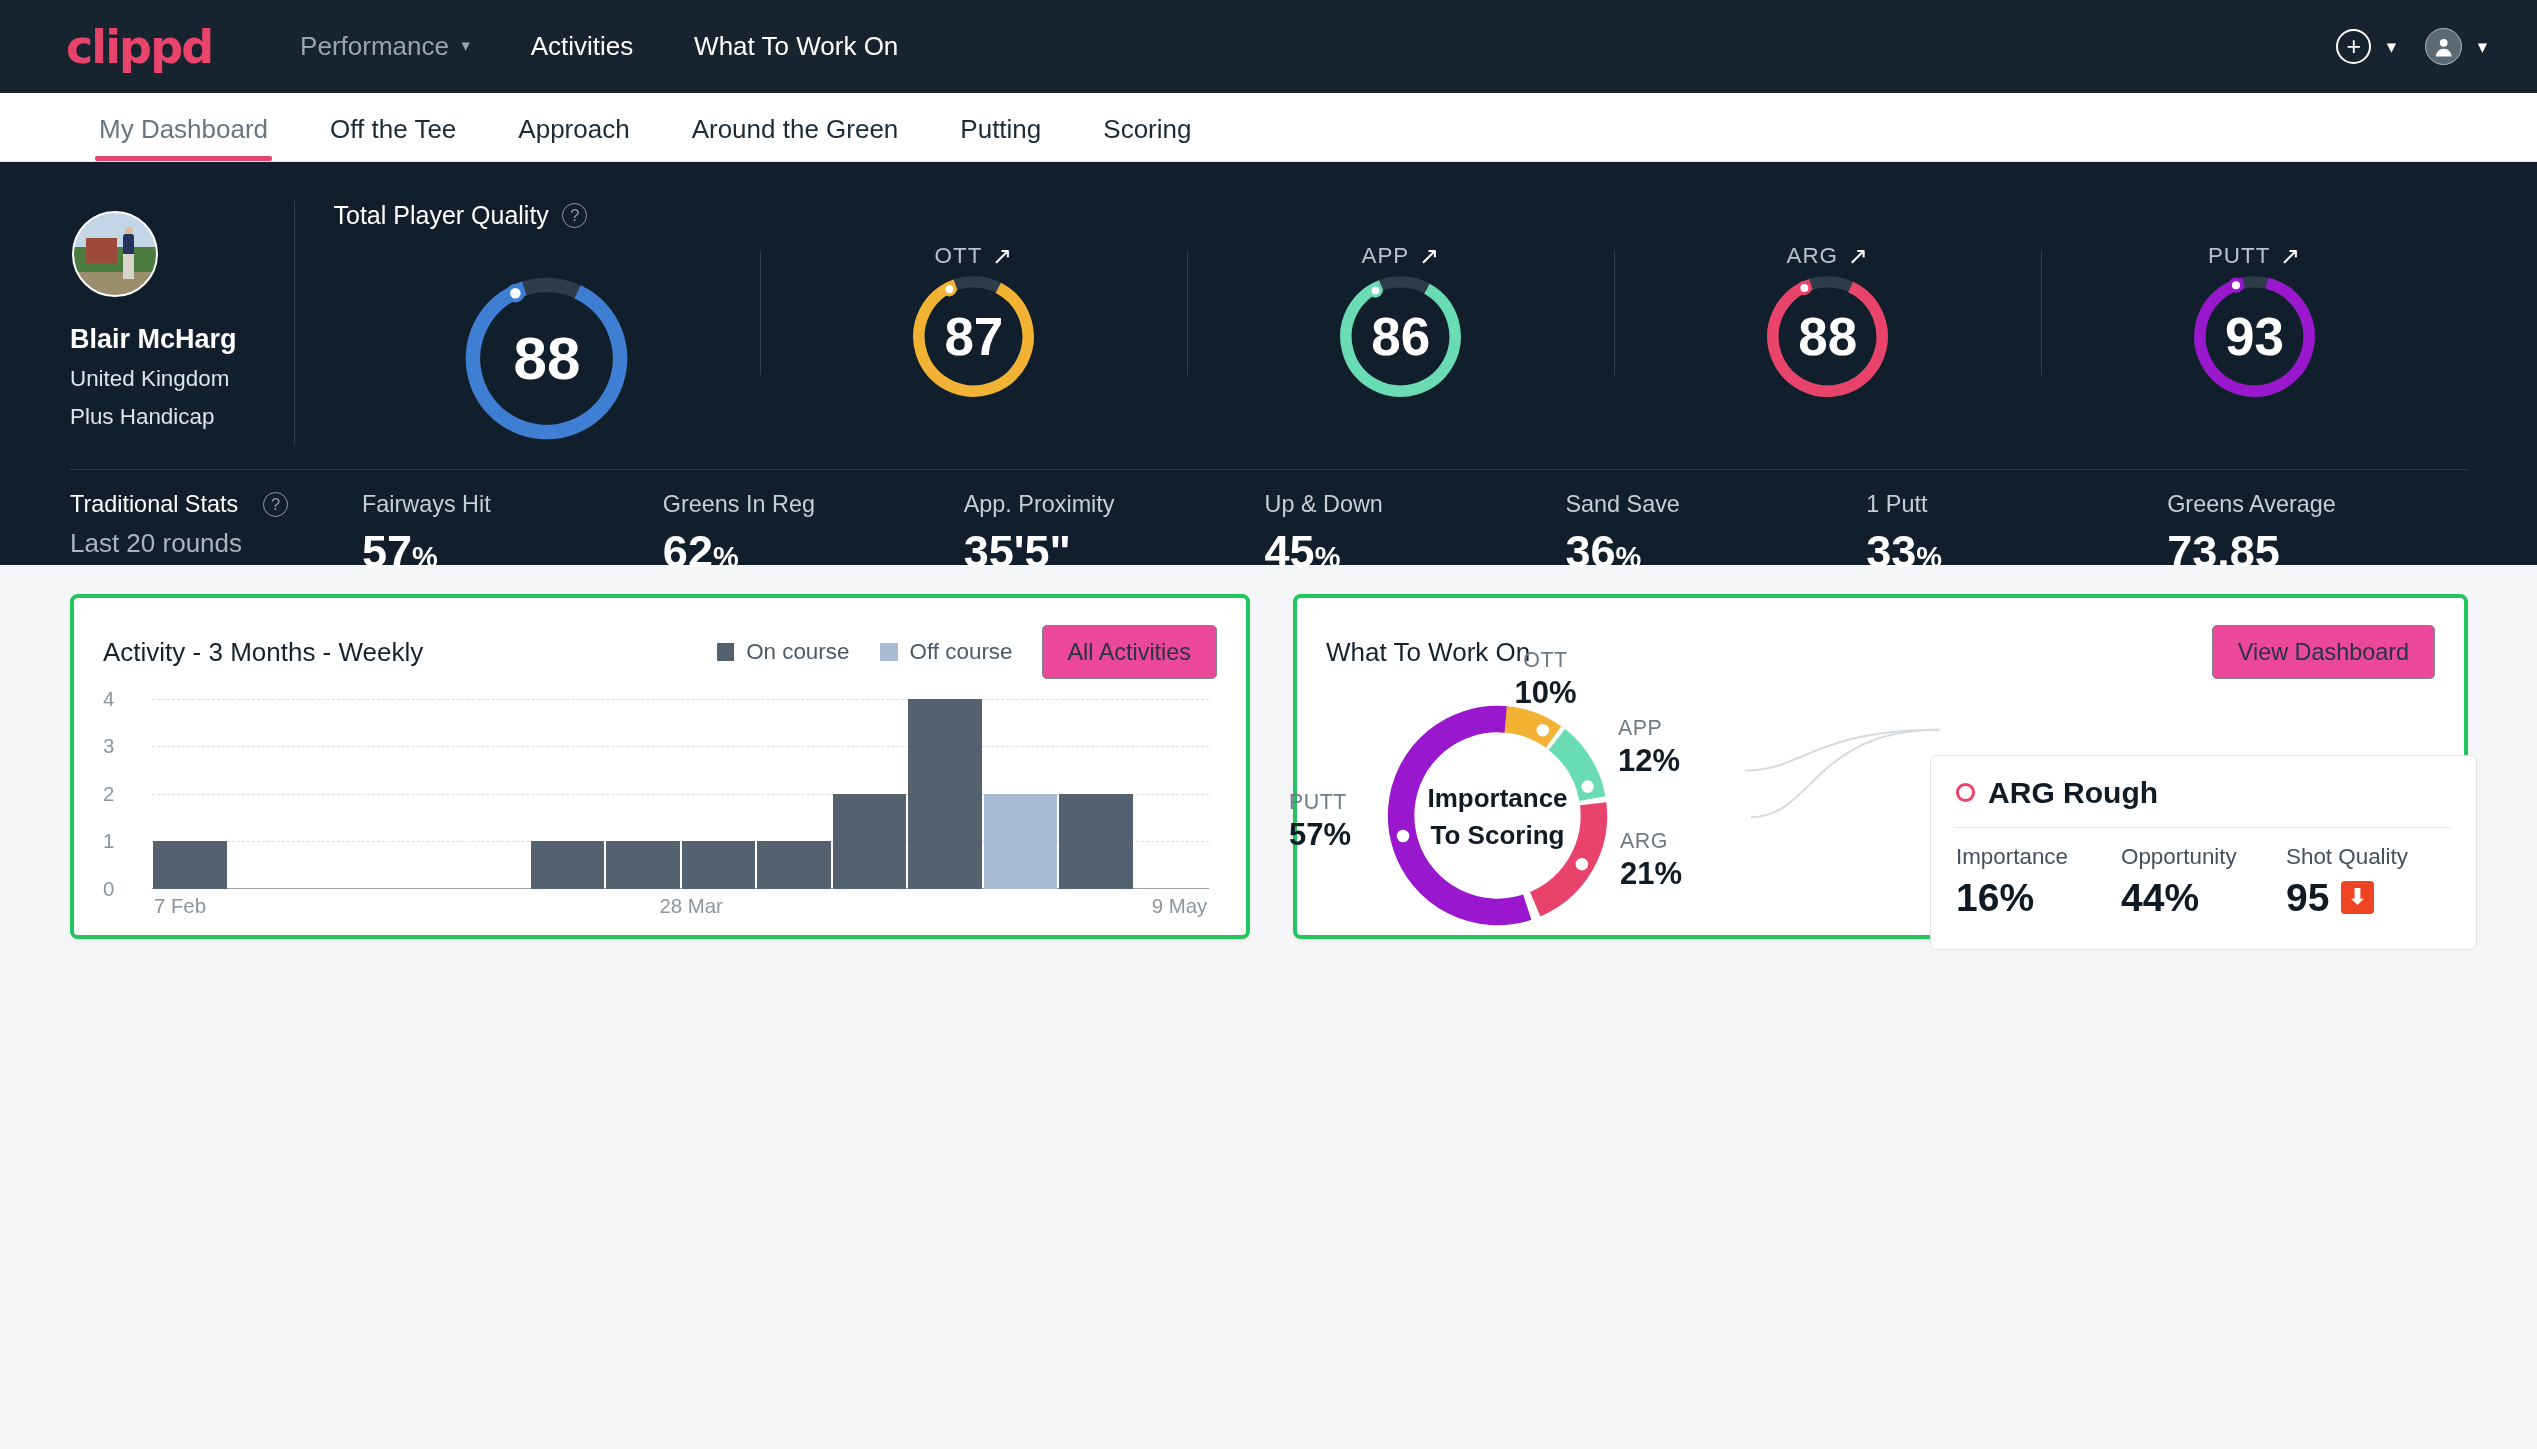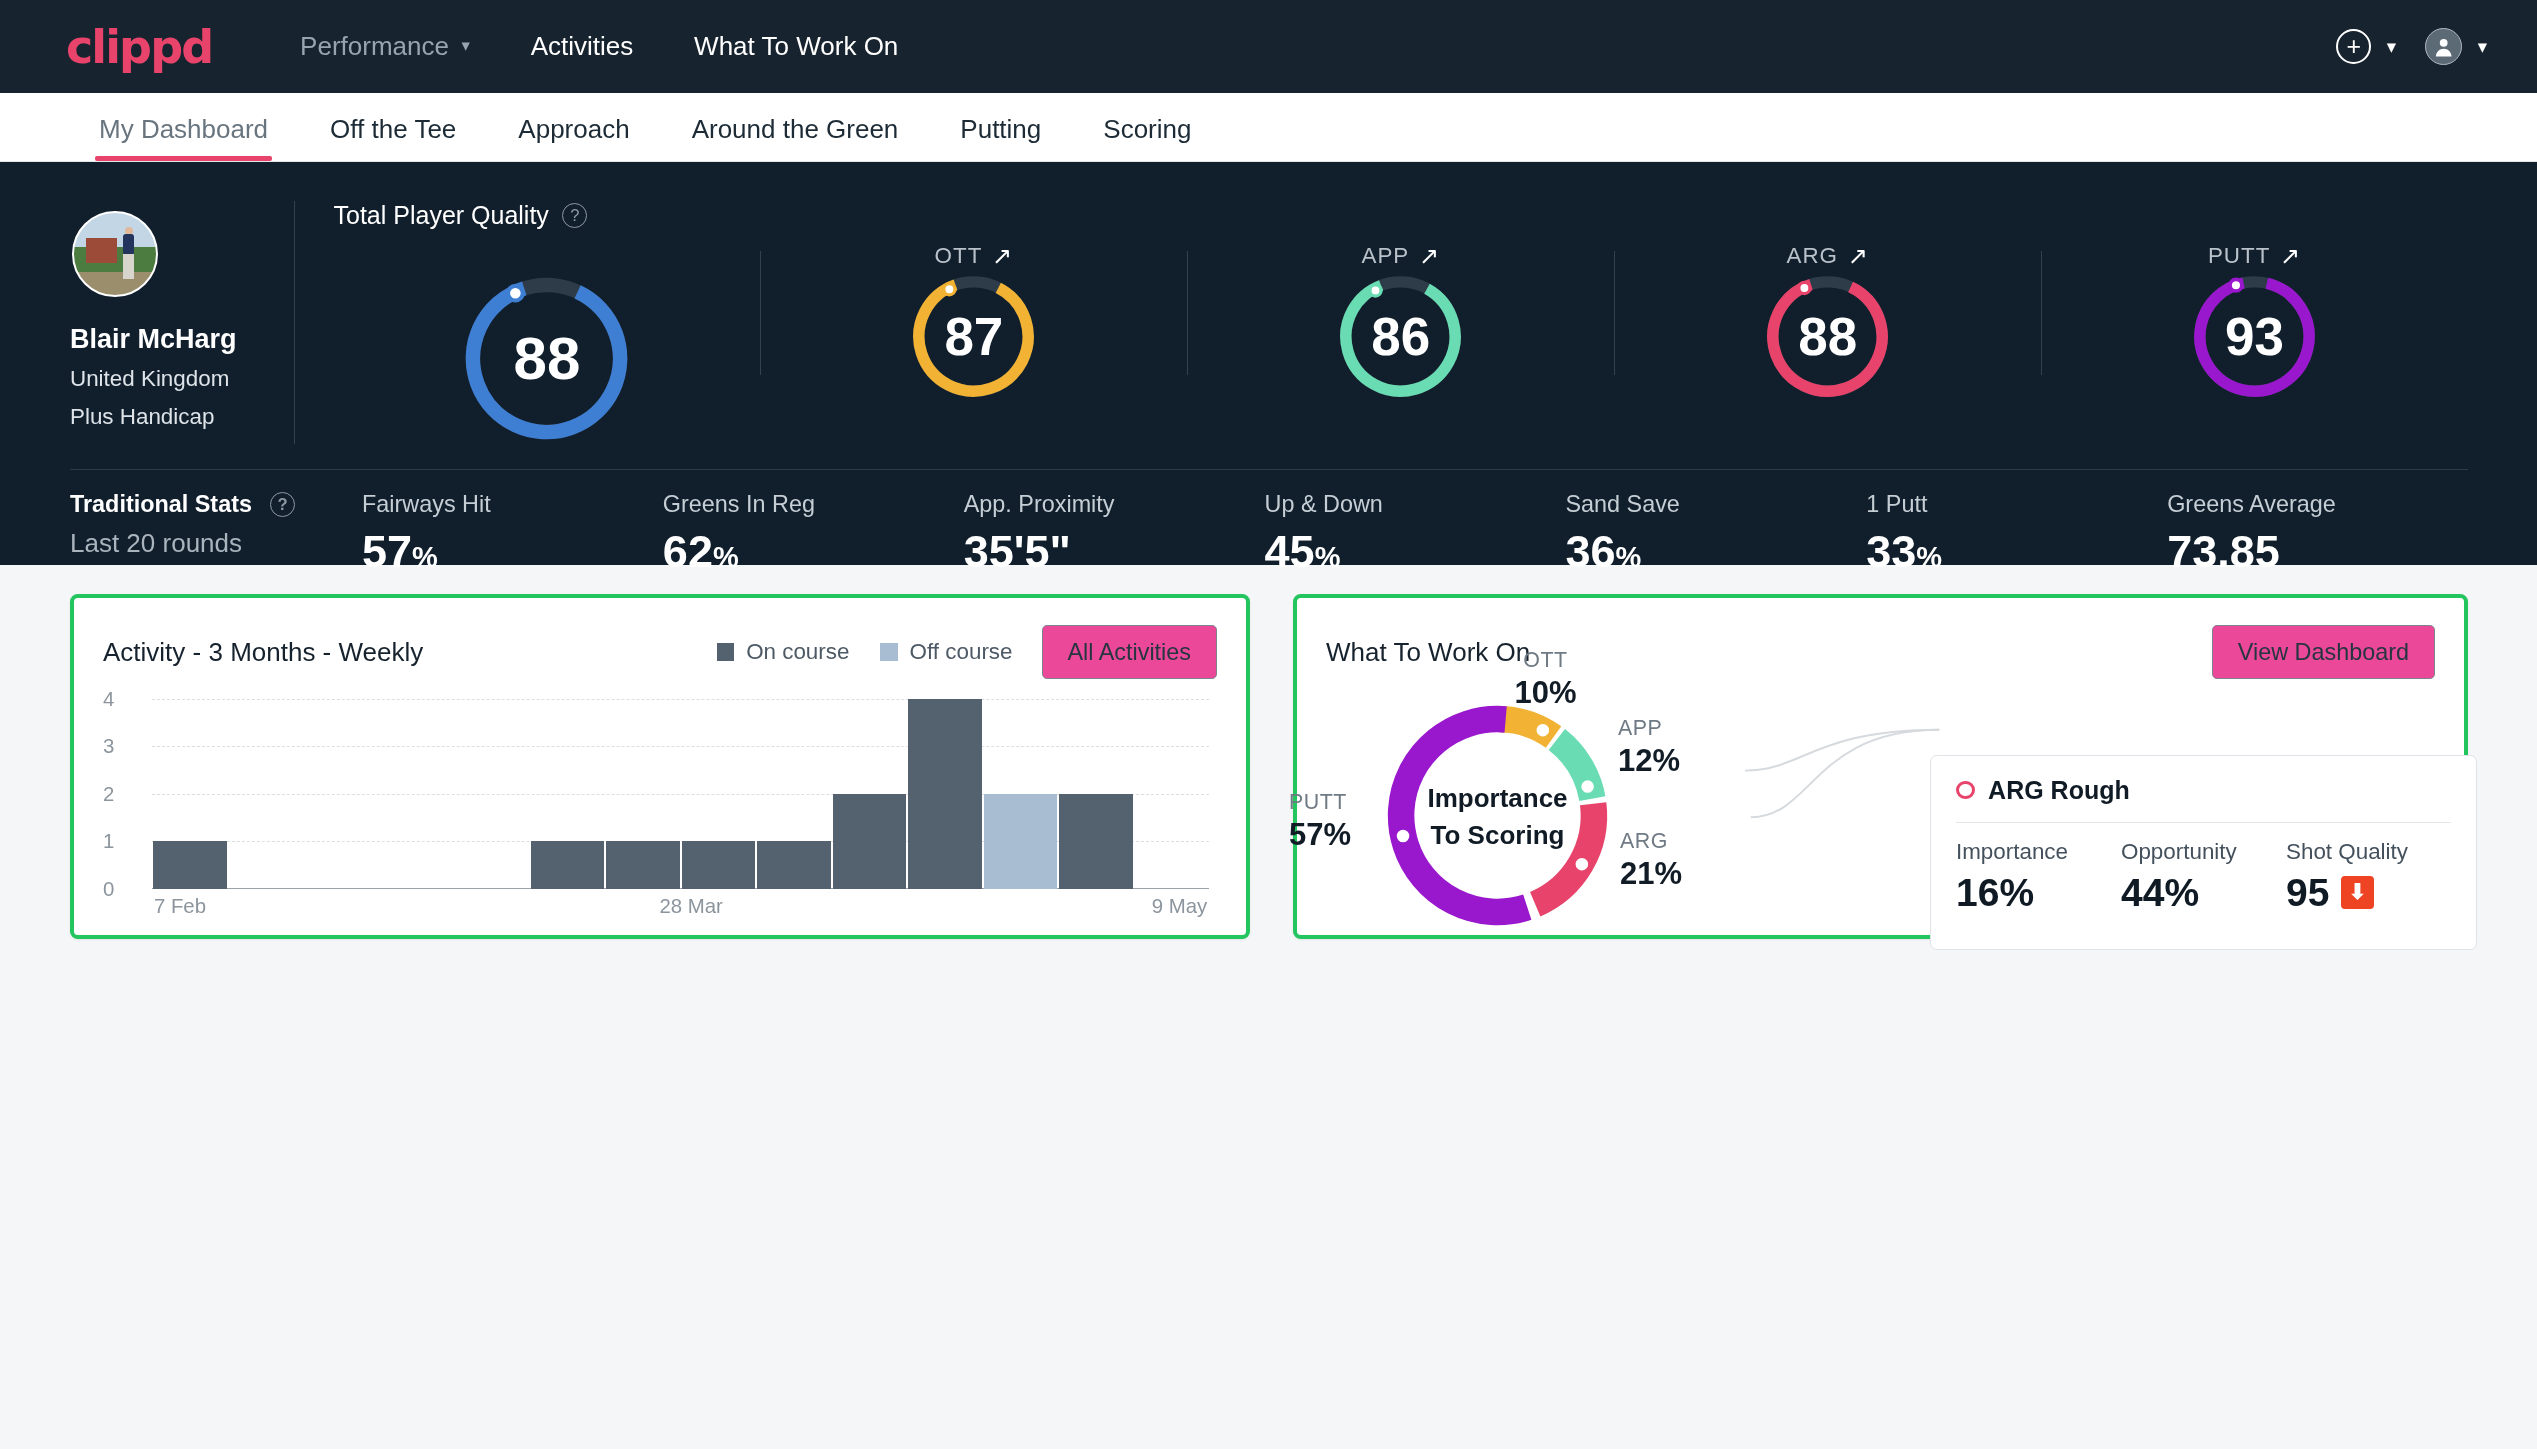--- a/index.html
+++ b/index.html
@@ -116,21 +116,21 @@
     position: absolute; inset: 0; display: flex; align-items: center; justify-content: center;
     color: #fff; font-weight: bold;
   }
   .donut.big .val { font-size: 60px; }
   .donut.small .val { font-size: 53px; }
 
   .hr-line { height: 1px; background: #2d3a47; margin: 25px 70px 0 70px; }
 
   .trad { display: flex; padding: 21.4px 70px 0 70px; align-items: flex-start; }
   .trad-label { width: 292px; flex-shrink: 0; }
-  .trad-t { display:flex; align-items:center; gap:18px; font-size: 23.4px; font-weight: bold; color: #ffffff; }
+  .trad-t { display:flex; align-items:center; gap:25px; font-size: 23.4px; font-weight: normal; color: #ffffff; }
   .trad-sub { font-size: 26px; color: #a9b4bd; margin-top: 9.7px; }
   .stats { flex: 1; display: flex; }
   .stat { flex: 1; }
   .stat-name { font-size: 23.4px; color: #c6ced5; }
   .stat-val { font-size: 45px; font-weight: bold; color: #ffffff; margin-top: 7.8px; }
   .stat-val .unit { font-size: 29px; }
 
   
   .cards { display: flex; gap: 43px; padding: 29px 70px 0 70px; }
   .card {
@@ -172,21 +172,21 @@
 
   .detail {
     position: absolute; left: 604px; top: 70px; width: 547px; height: 195px;
     border: 1px solid #dfe3e7; border-radius: 6.8px; background: #fff; padding: 19.5px 25px;
   }
   .detail-head { display: flex; align-items: center; gap: 13.6px; }
   .ring-dot {
     width: 18.5px; height: 18.5px; border-radius: 50%;
     border: 3.9px solid #e8446b;
   }
-  .detail-title { font-size: 25px; font-weight: bold; color: #101b25; }
+  .detail-title { font-size: 30px; font-weight: bold; color: #101b25; }
   .detail-rule { height: 1px; background: #e3e7ea; margin: 17.5px 0 15.6px 0; }
   .detail-cols { display: flex; }
   .dcol { flex: 1; }
   .dcol .k { font-size: 22.4px; color: #44515d; }
   .dcol .v { font-size: 39px; font-weight: bold; color: #0f1a24; margin-top: 5.8px; display: flex; align-items: center; gap: 11.7px; }
   .down-badge {
     width: 33px; height: 33px; background: #ee4423; border-radius: 3.9px;
     display: inline-flex; align-items: center; justify-content: center;
     color: #fff; font-size: 21.4px; line-height: 1;
   }

